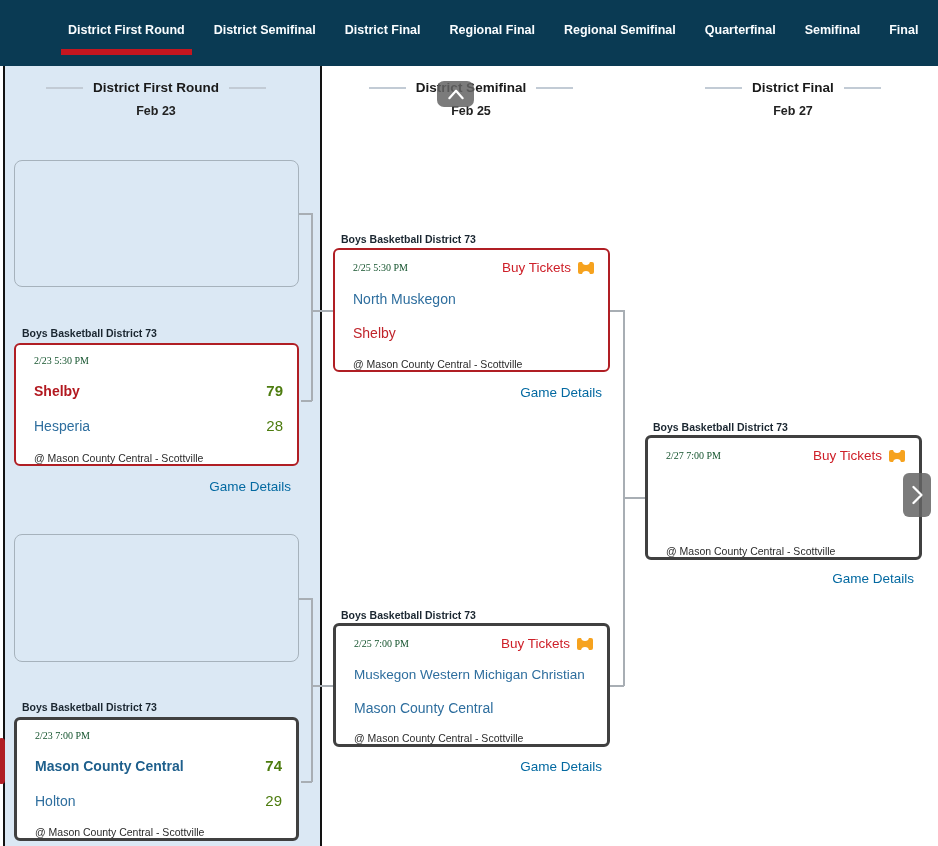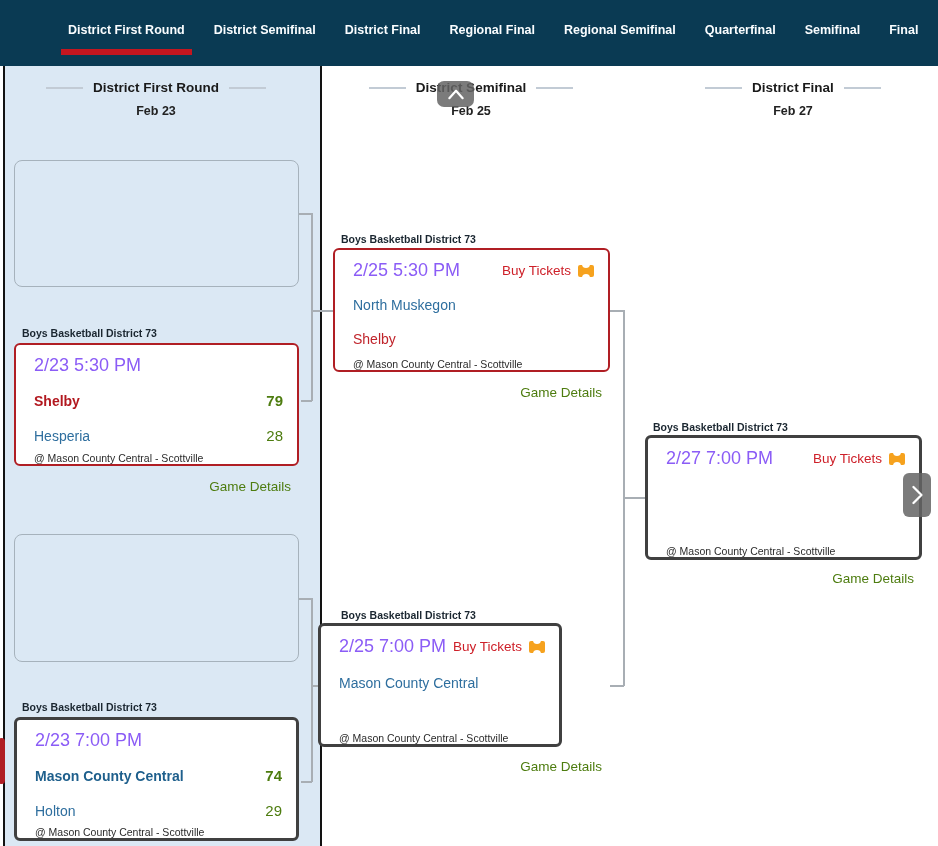--- a/index.html
+++ b/index.html
@@ -31,37 +31,37 @@
 
   .slot { position:absolute; border:1px solid #A6B2BC; border-radius:8px; }
 
   .game-label { position:absolute; font-size:10.5px; font-weight:bold; color:#1A2630; white-space:nowrap; }
 
   .card { position:absolute; background:#fff; border:3px solid #404040; border-radius:6px;
     display:flex; flex-direction:column; padding:0 14px 0 18px; }
   .card.selected { border:2px solid #B01E24; }
 
   .row-time { display:flex; justify-content:space-between; align-items:center; margin-top:10px; }
-  .time { font-size:18px; color:#8b5cf6; }
+  .time { font-size:10px; color:#14532d;font-family:Liberation Serif, serif; }
   .buy { display:flex; align-items:center; gap:7px; color:#CE2029; font-size:13.5px; cursor:pointer; white-space:nowrap; }
   .ticket { width:16px; height:12px; background:#F6A21E; border-radius:2px; position:relative; overflow:hidden; flex:none; }
   .ticket::before, .ticket::after { content:''; position:absolute; width:8px; height:8px; border-radius:50%;
     background:#fff; left:4px; }
   .ticket::before { top:-5px; } .ticket::after { bottom:-5px; }
 
   .team-row { display:flex; justify-content:space-between; align-items:baseline; font-size:14px; white-space:nowrap; cursor:pointer; }
   .team-row.first { margin-top:16px; } .team-row.second { margin-top:18px; }
   .score { font-size:15px; color:#4d7c0f; }
   .winner .score { font-weight:bold; }
   .t-blue { color:#2E6E9E; } .t-blue-b { color:#1E5F8C; font-weight:bold; }
   .t-red { color:#C0242B; } .t-red-b { color:#B2181F; font-weight:bold; }
 
   .venue { margin-top:auto; padding-bottom:0; font-size:10.5px; color:#2B2B2B; white-space:nowrap; }
 
-  .details { position:absolute; text-align:right; font-size:13.5px; color:#4d7c0f; cursor:pointer; }
+  .details { position:absolute; text-align:right; font-size:13.5px; color:#0369a1; cursor:pointer; }
 
   .scroll-btn { position:absolute; background:rgba(100,100,100,0.85); border-radius:7px;
     display:flex; align-items:center; justify-content:center; cursor:pointer; z-index:5; }
   .edge-indicator { position:absolute; left:-2px; top:672px; width:7px; height:46px;
     background:#B01E24; border-radius:4px; z-index:6; }
 </style>
 </head>
 <body>
 
 <div class="stage">
@@ -199,28 +199,31 @@
         <span class="t-blue">North Muskegon</span>
       </div>
       <div class="team-row second">
         <span class="t-red">Shelby</span>
       </div>
       <div class="venue">@ Mason County Central - Scottville</div>
     </div>
     <div class="details" style="left:333px;top:319px;width:269px">Game Details</div>
 
     <div class="game-label" style="left:341px;top:543px">Boys Basketball District 73</div>
-    <div class="card" style="left:318px;top:557px;width:244px;height:124px">
+    <div class="card" style="left:333px;top:557px;width:277px;height:124px">
       <div class="row-time">
         <span class="time">2/25 7:00 PM</span>
         <span class="buy">
           <span>Buy Tickets</span>
           <i class="ticket"></i>
         </span>
       </div>
+      <div class="team-row first">
+        <span class="t-blue" style="font-size:13.5px">Muskegon Western Michigan Christian</span>
+      </div>
       <div class="team-row second">
         <span class="t-blue">Mason County Central</span>
       </div>
       <div class="venue">@ Mason County Central - Scottville</div>
     </div>
     <div class="details" style="left:333px;top:693px;width:269px">Game Details</div>
 
     <div class="game-label" style="left:653px;top:355px">Boys Basketball District 73</div>
     <div class="card" style="left:645px;top:369px;width:277px;height:125px">
       <div class="row-time">

